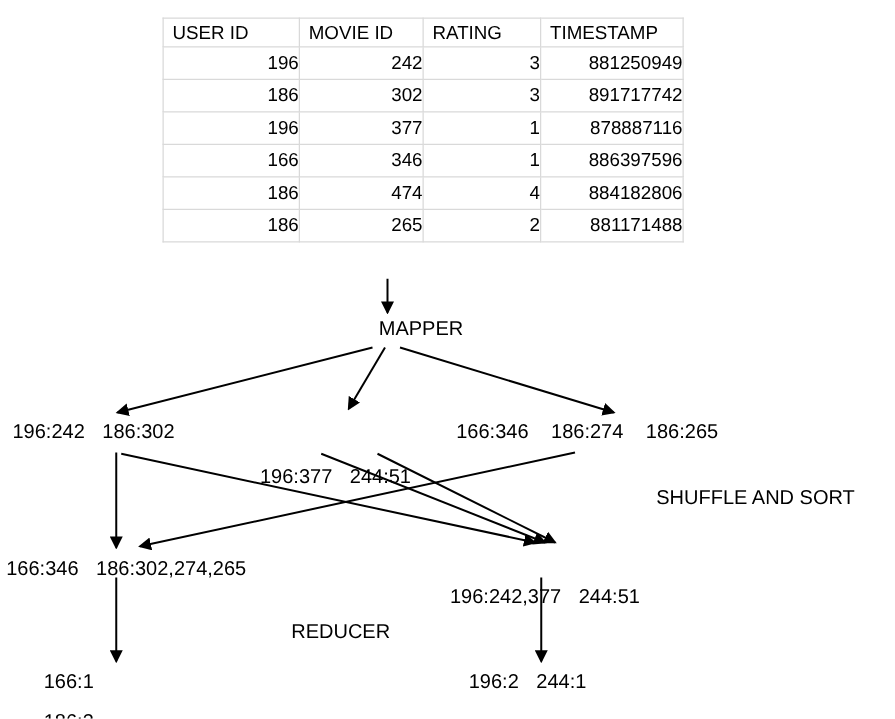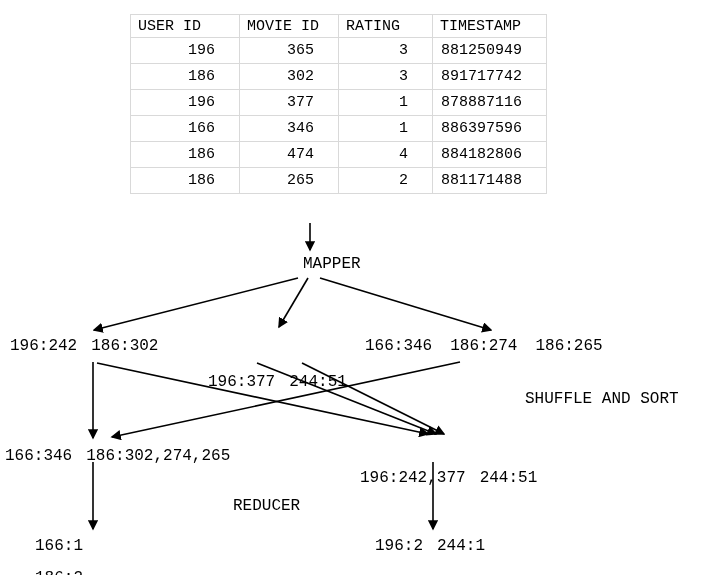--- a/index.html
+++ b/index.html
@@ -5,21 +5,21 @@
   html, body {
     margin: 0;
     padding: 0;
     background: #ffffff;
   }
   .canvas {
     position: relative;
     width: 716px;
     height: 575px;
     background: #ffffff;
-    font-family: Liberation Mono, monospace;
+    font-family: Liberation Sans, sans-serif;
     color: #000000;
     overflow: hidden;
   }
   
   table.tbl {
     position: absolute;
     left: 130px;
     top: 14px;
     border-collapse: collapse;
     table-layout: fixed;
@@ -32,21 +32,21 @@
     overflow: hidden;
   }
   table.tbl th {
     height: 22px;
     text-align: left;
     padding: 0 6px 0 7px;
   }
   table.tbl td {
     height: 25px;
     text-align: right;
-    padding: 0 24px 0 6px;
+    padding: 0 0 0 6px;
   }
   .c0 { width: 95px; }
   .c1 { width: 85px; }
   .c2 { width: 80px; }
   .c3 { width: 100px; }
   
   .lbl {
     position: absolute;
     font-size: 16px;
     white-space: nowrap;
@@ -106,21 +106,21 @@
       <tr>
         <th class="c0">USER ID</th>
         <th class="c1">MOVIE ID</th>
         <th class="c2">RATING</th>
         <th class="c3">TIMESTAMP</th>
       </tr>
     </thead>
     <tbody>
       <tr>
         <td>196</td>
-        <td>365</td>
+        <td>242</td>
         <td>3</td>
         <td>881250949</td>
       </tr>
       <tr>
         <td>186</td>
         <td>302</td>
         <td>3</td>
         <td>891717742</td>
       </tr>
       <tr>

